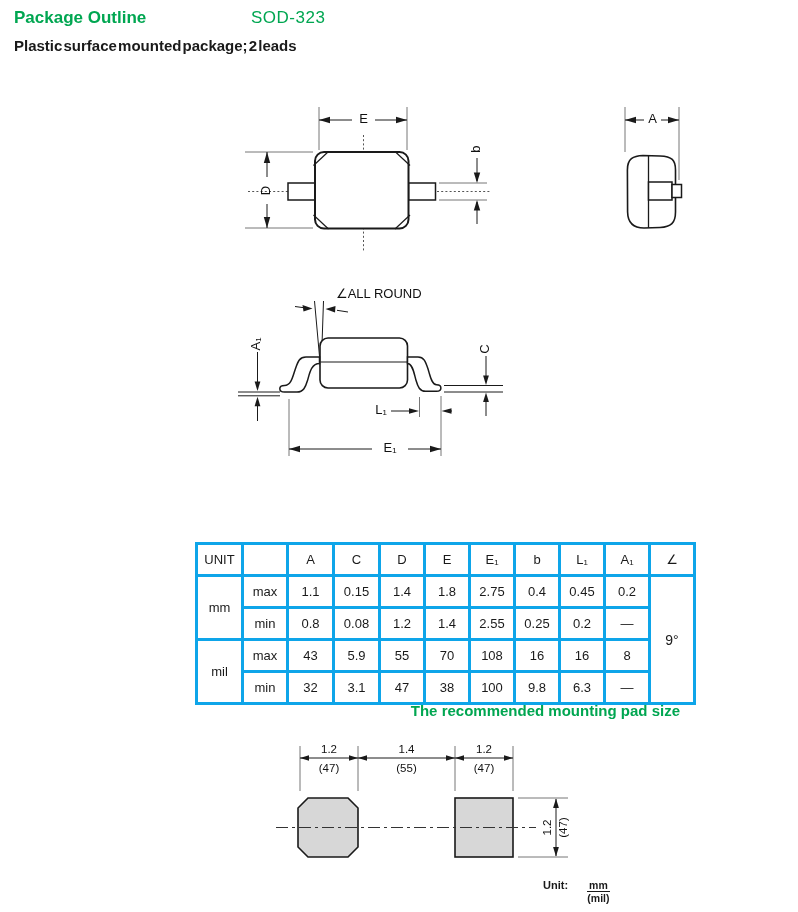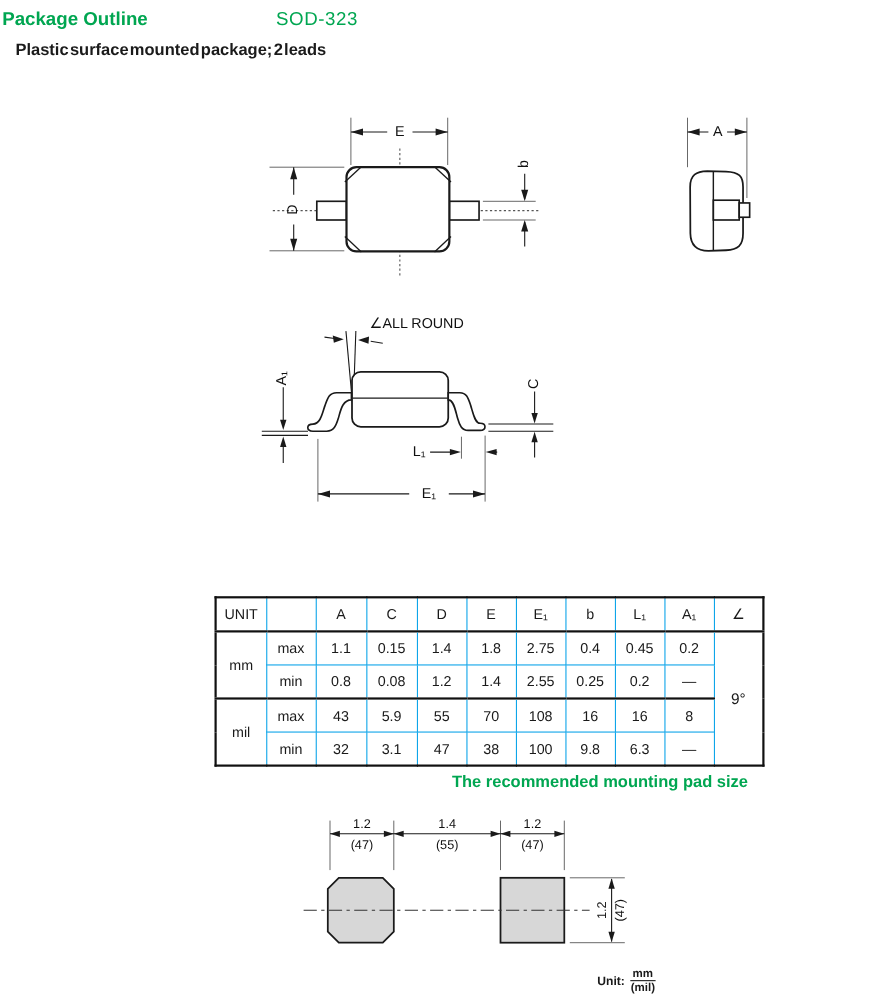--- a/index.html
+++ b/index.html
@@ -1,49 +1,49 @@
 <!DOCTYPE html>
 <html><head>
 <meta charset="utf-8">
 <style>
   html,body{margin:0;padding:0;background:#fff;}
   body{width:798px;height:912px;position:relative;overflow:hidden;
        font-family:"Liberation Sans","DejaVu Sans",sans-serif;color:#1a1a1a;}
   .abs{position:absolute;}
   .green{color:#00a651;}
-  .title{top:8px;left:2px;font-size:17px;font-weight:700;}
+  .title{top:8px;left:14px;font-size:17px;font-weight:700;}
   .pkgname{top:8px;left:251px;font-size:17px;font-weight:400;letter-spacing:.5px;}
   .subtitle{top:37px;left:14px;font-size:15px;font-weight:700;word-spacing:-3px;}
   .padheading{top:702px;left:180px;width:500px;text-align:right;font-size:15px;font-weight:700;}
 
   
   table.dims{position:absolute;left:195px;top:542px;border-collapse:collapse;table-layout:fixed;
              width:498px;font-size:13px;}
-  table.dims td{border:1px solid #0ea5e9;text-align:center;vertical-align:middle;height:29px;padding:0;}
+  table.dims td{border:3px solid #0ea5e9;text-align:center;vertical-align:middle;height:29px;padding:0;}
   table.dims tr.hdr td{border-bottom:2px solid #111;}
   table.dims{border:2px solid #111;}
   table.dims tr.sep td{border-top:2px solid #111;}
   td.angleval{font-size:14px;}
 
   
   svg text{font-family:"Liberation Sans","DejaVu Sans",sans-serif;font-size:13px;fill:#111;}
   svg text.sm{font-size:11.5px;}
   .thin{stroke:#666;stroke-width:.9;}
   .dim{stroke:#1a1a1a;stroke-width:1;fill:none;}
   .dot{stroke:#555;stroke-width:1;stroke-dasharray:2,2.2;}
   .cl{stroke:#333;stroke-width:1;stroke-dasharray:12,4,3,4;}
   .body{fill:#fff;stroke:#1a1a1a;stroke-width:2;}
   .body2{fill:#fff;stroke:#1a1a1a;stroke-width:1.6;}
   .part{fill:#fff;stroke:#1a1a1a;stroke-width:1.5;}
   .lead{fill:#fff;stroke:#1a1a1a;stroke-width:1.5;}
   .ch{stroke:#1a1a1a;stroke-width:1.2;}
   .ah{fill:#1a1a1a;stroke:none;}
   .padshape{fill:#d7d7d7;stroke:#1a1a1a;stroke-width:1.6;}
 
-  .unitnote{top:879px;left:543px;display:flex;align-items:center;gap:5px;
+  .unitnote{top:879px;left:543px;display:flex;gap:19px;
             font-size:11px;font-weight:700;}
   .frac{display:inline-flex;flex-direction:column;align-items:center;line-height:1.15;font-size:10.5px;}
   .frac .num{border-bottom:1.3px solid #1a1a1a;padding:0 2px;}
 </style>
 </head>
 <body>
 
 <div class="abs title green">Package Outline</div>
 <div class="abs pkgname green">SOD-323</div>
 <div class="abs subtitle">Plastic surface mounted package; 2 leads</div>

